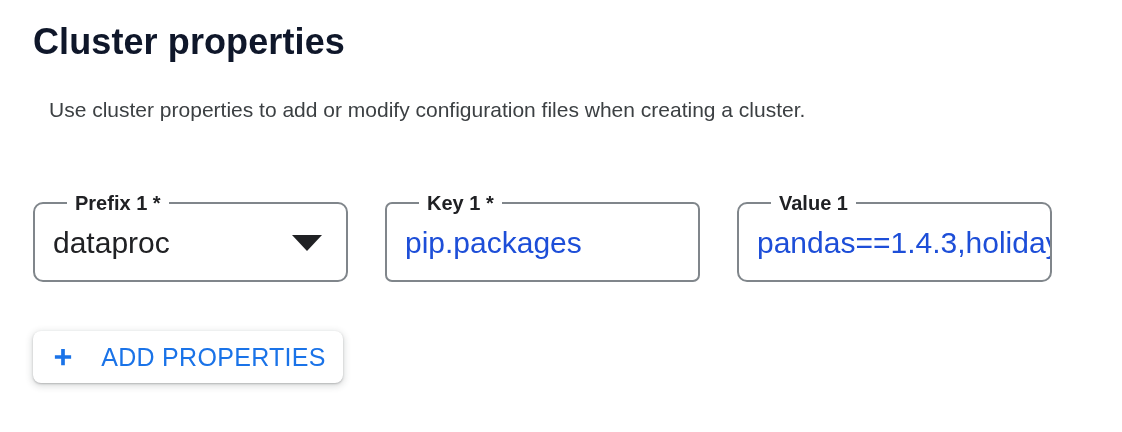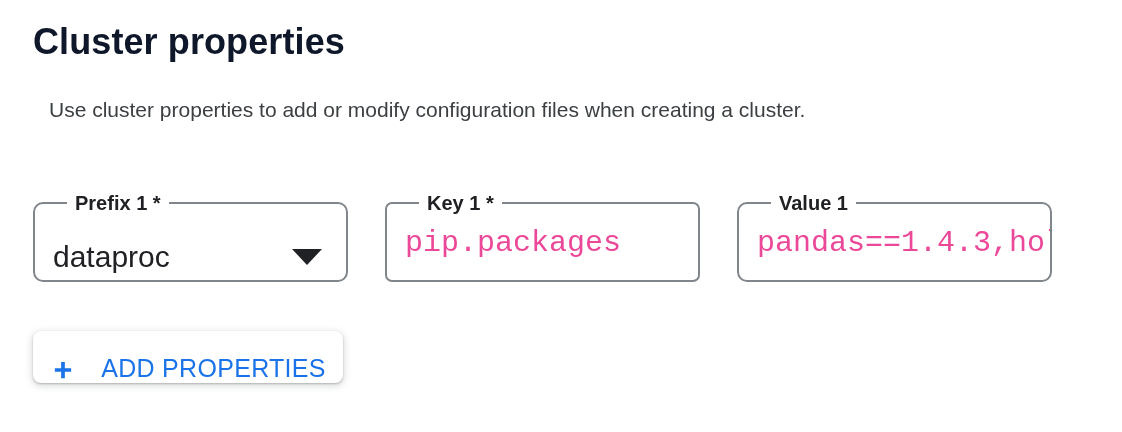--- a/index.html
+++ b/index.html
@@ -58,33 +58,32 @@
     white-space: nowrap;
     margin-left: 20px;
   }
   .field-input {
     display: block;
     width: 100%;
     height: 100%;
     border: none;
     outline: none;
     background: transparent;
-    font-family: Liberation Mono, monospace;
+    font-family: Liberation Sans, sans-serif;
     font-size: 30px;
-    color: #ec4899;
+    color: #1d4ed8;
     padding: 2px 0 0 18px;
     white-space: nowrap;
     overflow: hidden;
   }
   .select-box {
     position: relative;
     width: 100%;
     height: 100%;
     cursor: pointer;
-    margin-top: 14px;
   }
   .select-value {
     display: block;
     padding: 2px 0 0 18px;
     font-size: 30px;
     color: #202124;
     line-height: 74px;
     white-space: nowrap;
     overflow: hidden;
   }
@@ -103,21 +102,21 @@
     position: absolute;
     left: 33px;
     top: 331px;
     width: 310px;
     height: 52px;
     border: none;
     border-radius: 8px;
     background: #ffffff;
     box-shadow: 0 1px 2px rgba(60,64,67,0.30), 0 2px 6px 2px rgba(60,64,67,0.15);
     display: flex;
-    align-items: flex-end;
+    align-items: center;
     justify-content: center;
     gap: 25px;
     cursor: pointer;
     color: #1a73e8;
     font-family: "Liberation Sans", sans-serif;
     font-size: 25px;
     font-weight: 500;
     letter-spacing: 0.3px;
     white-space: nowrap;
   }

